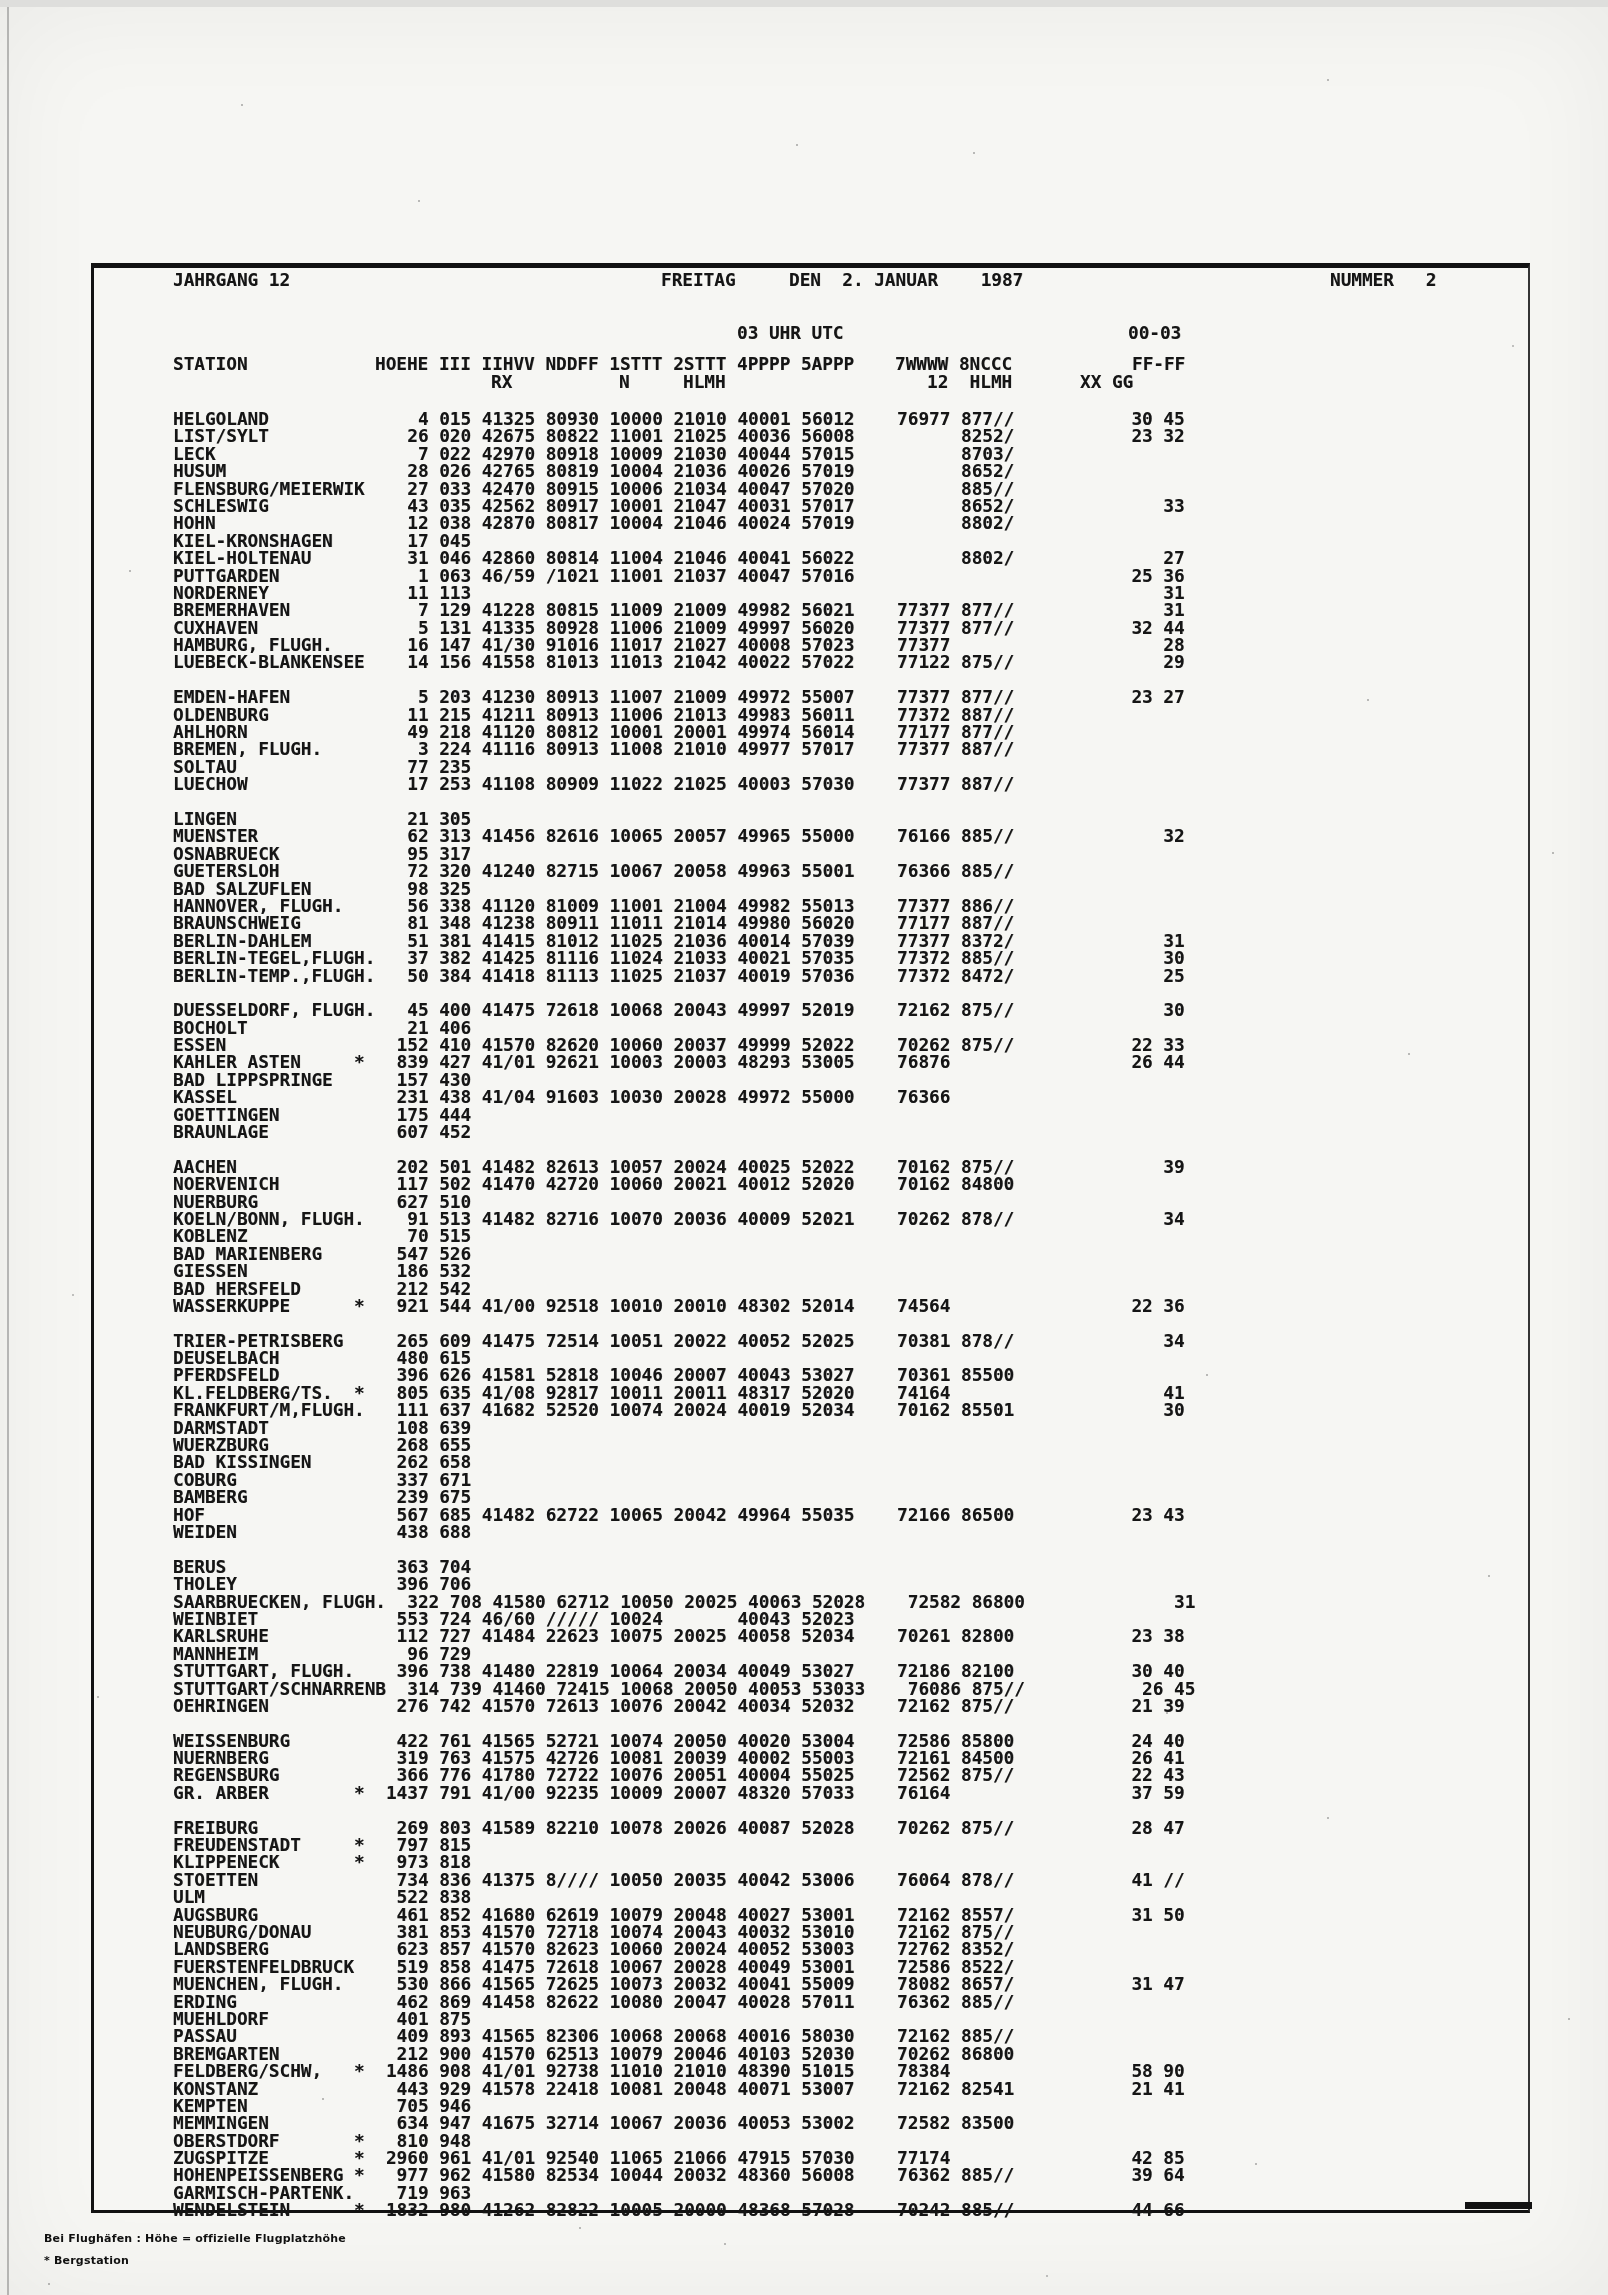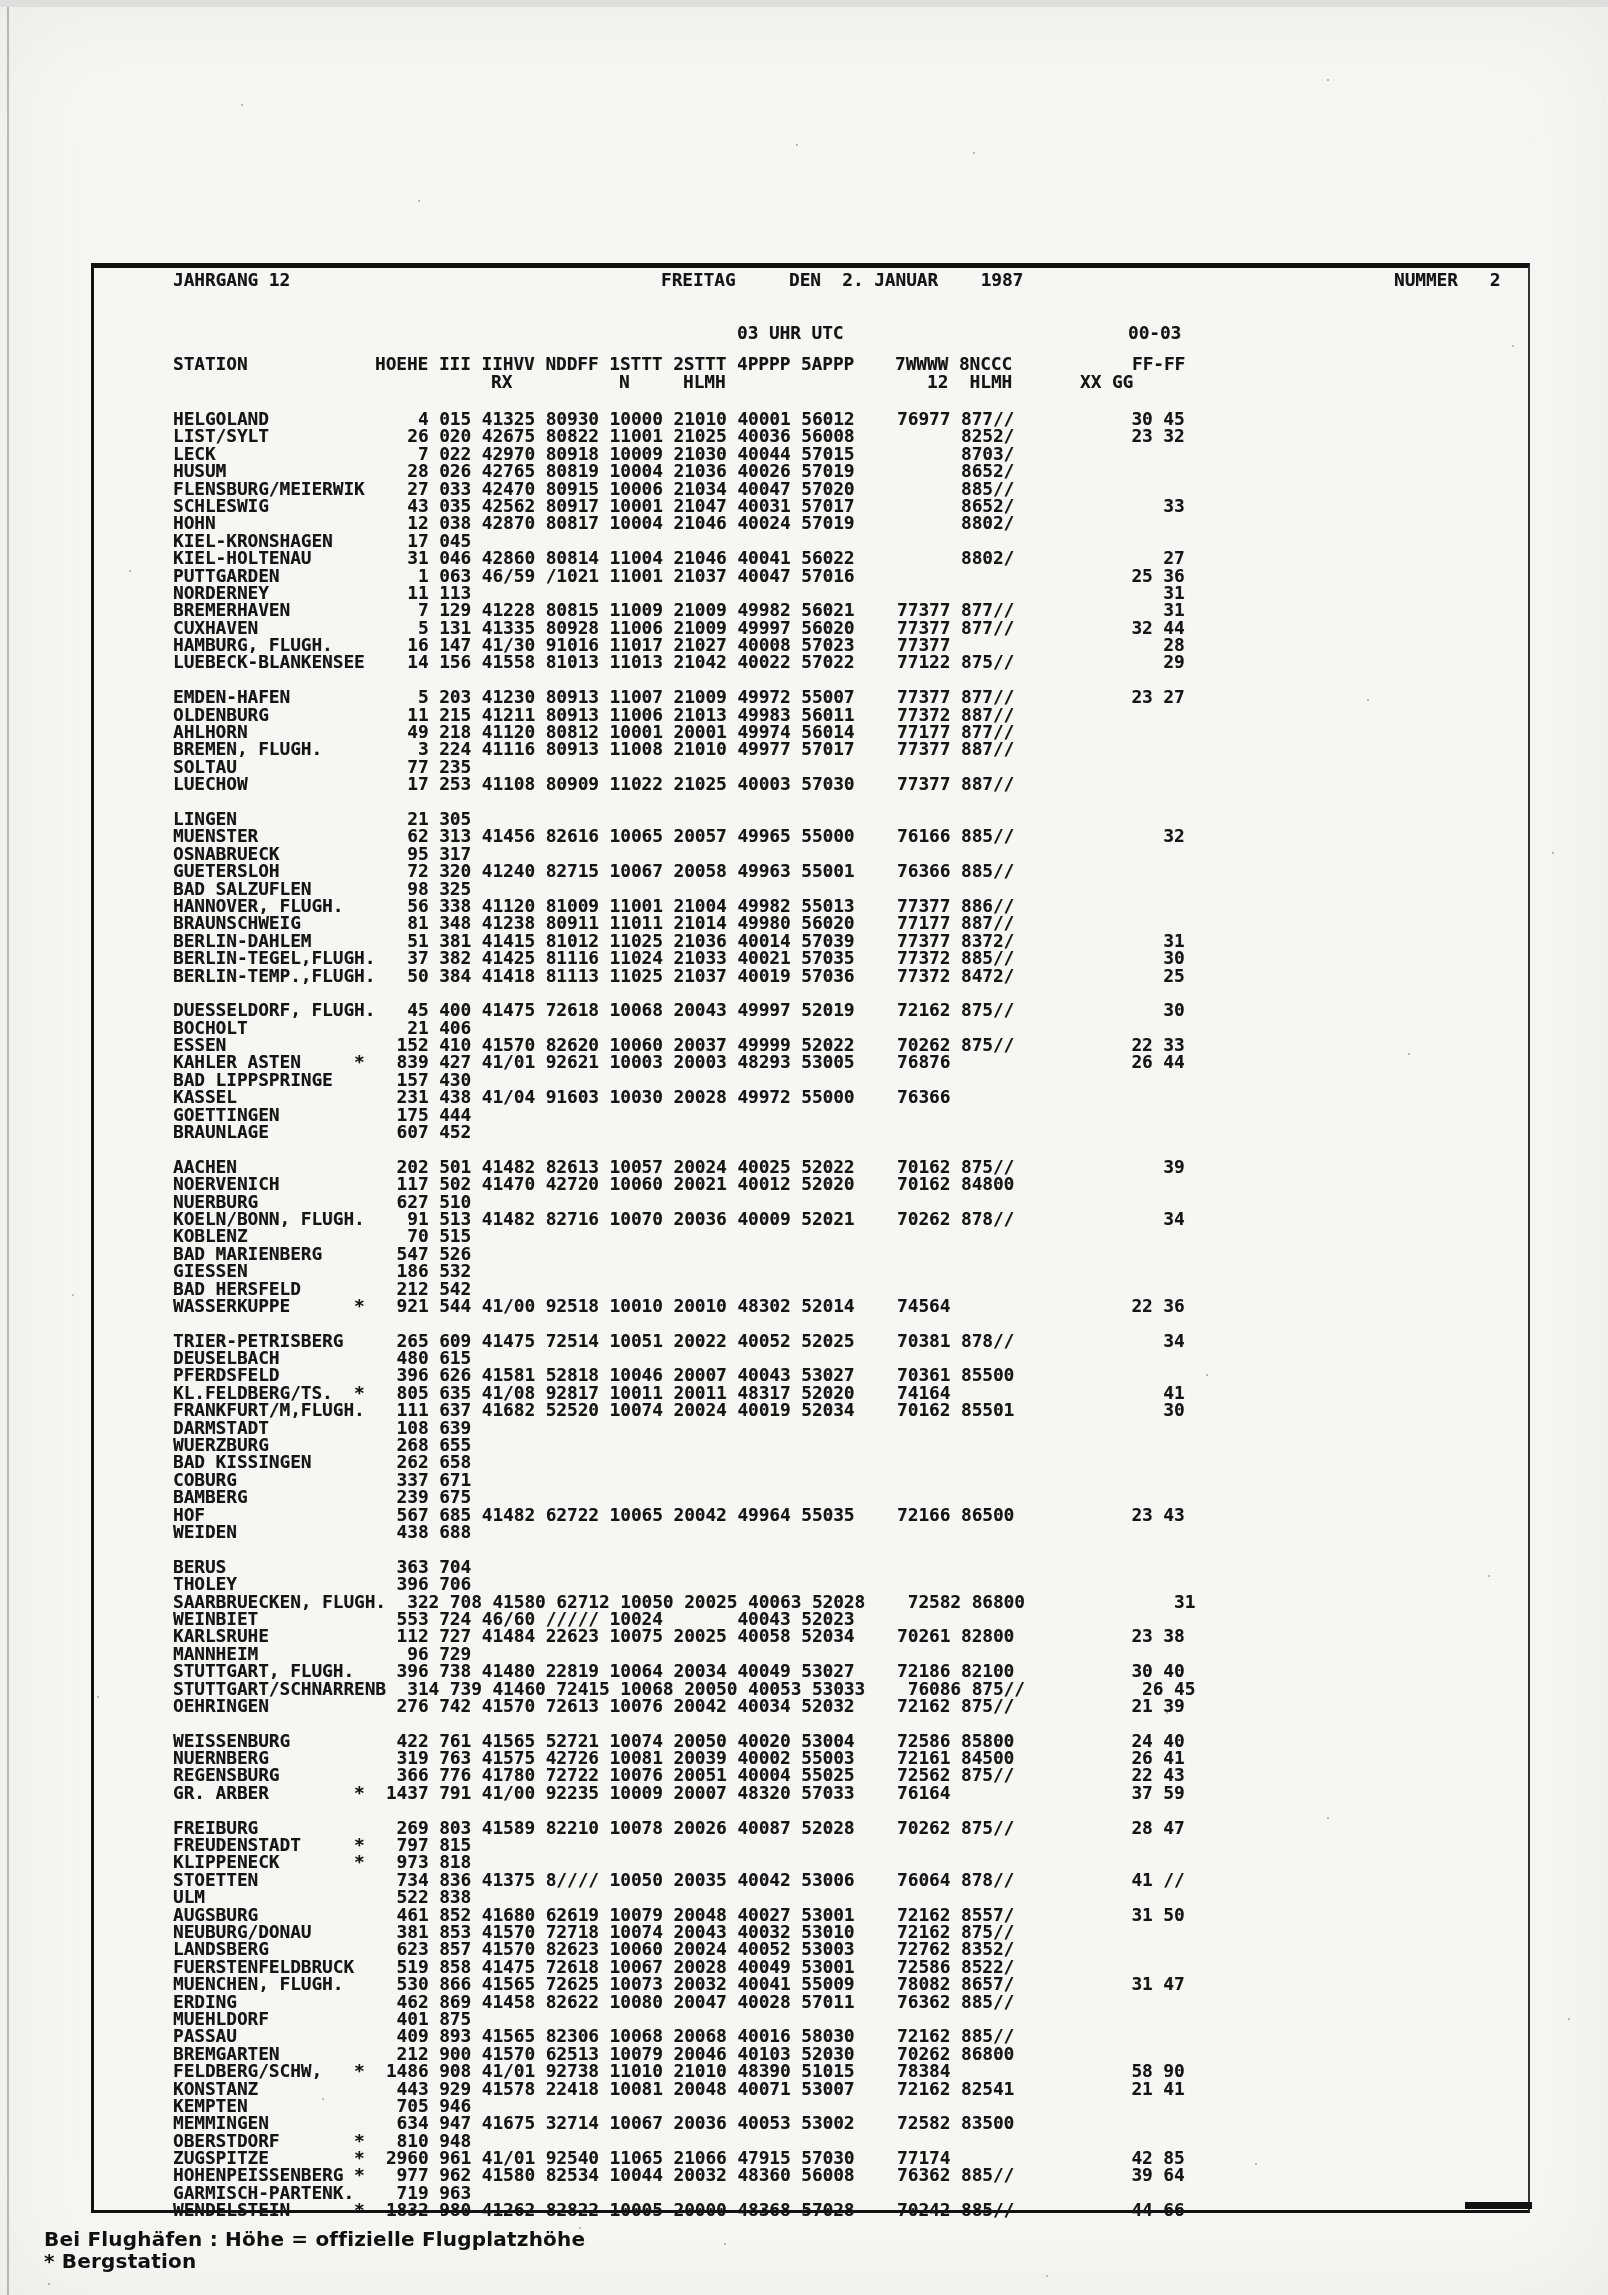--- a/index.html
+++ b/index.html
@@ -23,37 +23,37 @@
     color:#151515;text-shadow:0.3px 0.3px 0 rgba(25,25,25,.45);
   }
   .rows{
     position:absolute;left:173px;top:404px;
     font-weight:bold;font-size:17.7px;white-space:pre;
     text-shadow:0.3px 0.3px 0 rgba(25,25,25,.45);
   }
   .rows .ln{height:17.4px;line-height:17.4px;}
   .footer{
     position:absolute;left:44px;top:2221px;
-    font-family:"DejaVu Sans",sans-serif;font-weight:bold;font-size:20px;
+    font-family:"DejaVu Sans",sans-serif;font-weight:bold;font-size:11px;
     line-height:22px;color:#101010;letter-spacing:0.2px;
   }
   .speck{position:absolute;background:rgba(40,40,40,.35);border-radius:50%;}
   .dash{position:absolute;left:1465px;top:2195px;width:67px;height:7.2px;background:#121212;}
 </style>
 </head>
 <body>
 
 <div class="page">
   <div class="scan-edge"></div>
   <div class="frame"></div>
 
   <span class="mono" style="left:173px;top:265px">JAHRGANG 12</span>
   <span class="mono" style="left:661px;top:265px">FREITAG</span>
   <span class="mono" style="left:789px;top:265px">DEN  2. JANUAR    1987</span>
-  <span class="mono" style="left:1394px;top:265px">NUMMER   2</span>
+  <span class="mono" style="left:1330px;top:265px">NUMMER   2</span>
 
   <span class="mono" style="left:737px;top:318px">03 UHR UTC</span>
   <span class="mono" style="left:1128px;top:318px">00-03</span>
 
   <span class="mono" style="left:173px;top:349px">STATION</span>
   <span class="mono" style="left:375px;top:349px">HOEHE III IIHVV NDDFF 1STTT 2STTT 4PPPP 5APPP</span>
   <span class="mono" style="left:895px;top:349px">7WWWW 8NCCC</span>
   <span class="mono" style="left:1132px;top:349px">FF-FF</span>
 
   <span class="mono" style="left:491px;top:367px">RX</span>

